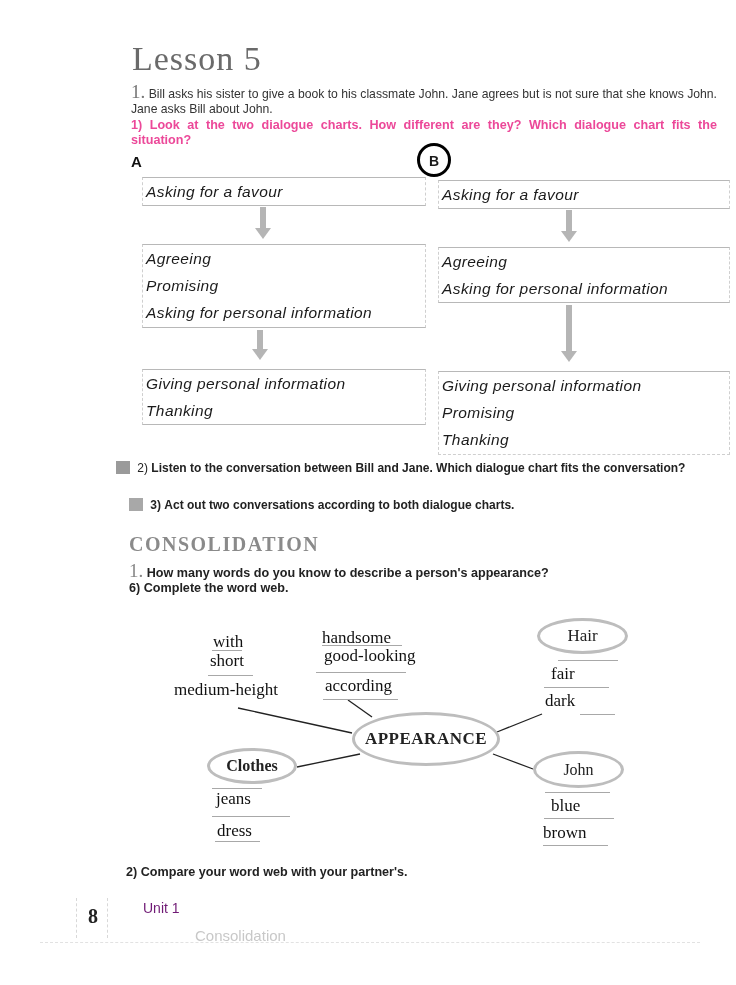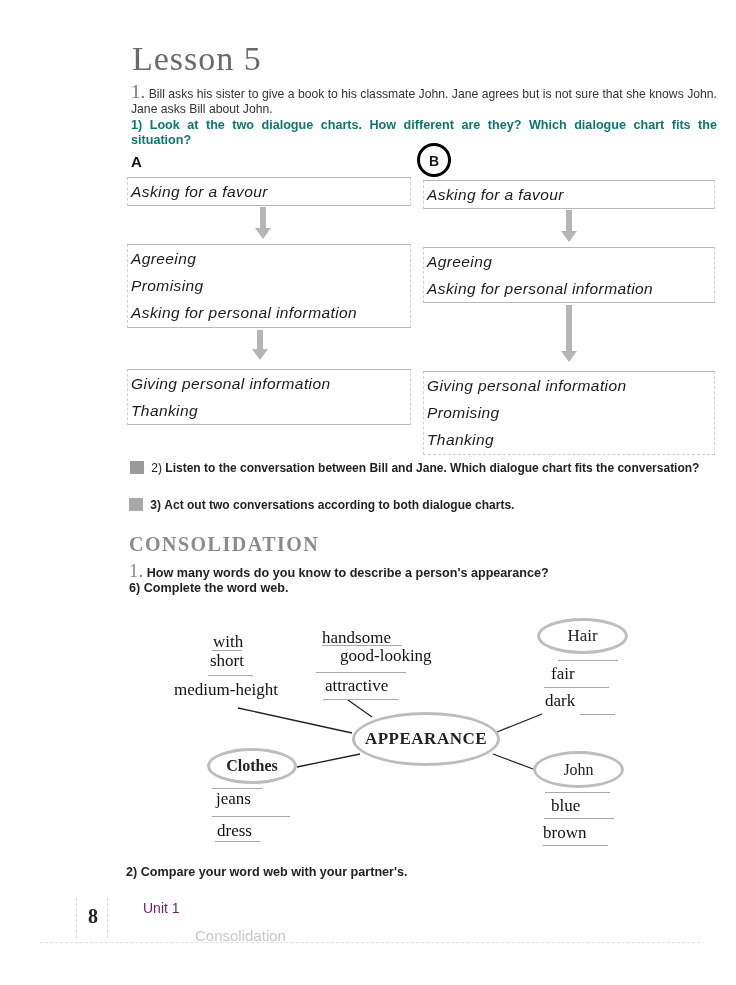--- a/index.html
+++ b/index.html
@@ -12,31 +12,32 @@
     left: 132px; top: 40px; font-family: "Liberation Serif", serif; font-size: 34px;
     color: #6a6a6a; letter-spacing: 1px;
   }
   .intro {
     left: 131px; top: 84px; width: 586px; font-size: 12.2px; line-height: 15px; color: #333;
     text-align: justify;
   }
   .intro .num { font-family: "Liberation Serif", serif; font-size: 19px; color: #777; }
   .q1 {
     left: 131px; top: 118px; width: 586px; font-size: 12.6px; font-weight: bold; line-height: 15px;
-    text-align: justify; color: #0f766e;
+    text-align: justify; color: #ec4899;
   }
   .col-label { font-weight: bold; font-size: 15px; color: #111; }
   .circleB {
     left: 417px; top: 143px; width: 34px; height: 34px; border: 3px solid #000; border-radius: 50%;
     box-sizing: border-box; text-align: center; line-height: 30px; font-weight: bold; font-size: 14px;
   }
   .box {
     position: absolute; border-top: 1px solid #b8b8b8; border-bottom: 1px solid #b8b8b8;
     border-left: 1px dashed #cfcfcf; border-right: 1px dashed #cfcfcf; box-sizing: border-box;
     padding: 0 0 0 0;
+    margin-left: 15px;
   }
   .box .line {
     font-style: italic; font-size: 15.5px; color: #1b1b1b; height: 27px; line-height: 27px;
     padding-left: 3px; white-space: nowrap; letter-spacing: 0.4px;
   }
   .arrow { position: absolute; width: 6px; background: #b5b5b5; }
   .arrow::after {
     content: ""; position: absolute; left: -5px; bottom: -10px; border-left: 8px solid transparent;
     border-right: 8px solid transparent; border-top: 11px solid #b5b5b5;
   }
@@ -103,21 +104,21 @@
   <div class="line">Agreeing</div>
   <div class="line">Asking for personal information</div>
 </div>
 <div class="arrow" style="left:566px; top:305px; height:47px;"></div>
 <div class="box" style="left:423px; top:371px; width:292px; height:84px; border-bottom:1px dashed #cfcfcf;">
   <div class="line">Giving personal information</div>
   <div class="line">Promising</div>
   <div class="line">Thanking</div>
 </div>
 
-<div class="abs task" style="left:130px; top:461px; width:586px; text-align:justify;">
+<div class="abs task" style="left:116px; top:461px; width:586px; text-align:justify;">
   <span class="task-icon"></span>
   <span>2)</span>
   <b>Listen to the conversation between Bill and Jane. Which dialogue chart fits the conversation?</b>
 </div>
 <div class="abs task" style="left:129px; top:498px; width:586px;">
   <span class="task-icon" style="background:#a8a8a8;"></span>
   <b>3)</b>
   <b>Act out two conversations according to both dialogue charts.</b>
 </div>
 
@@ -137,23 +138,23 @@
 </svg>
 
 <div class="web-word" style="left:213px; top:632px;">with</div>
 <div class="uline" style="left:212px; top:650px; width:30px;"></div>
 <div class="web-word" style="left:210px; top:651px;">short</div>
 <div class="uline" style="left:208px; top:675px; width:45px;"></div>
 <div class="web-word" style="left:174px; top:680px;">medium-height</div>
 
 <div class="web-word" style="left:322px; top:628px;">handsome</div>
 <div class="uline" style="left:322px; top:645px; width:80px;"></div>
-<div class="web-word" style="left:324px; top:646px;margin-left:16px;">good-looking</div>
+<div class="web-word" style="left:324px; top:646px;">good-looking</div>
 <div class="uline" style="left:316px; top:672px; width:90px;"></div>
-<div class="web-word" style="left:325px; top:676px;">attractive</div>
+<div class="web-word" style="left:325px; top:676px;">according</div>
 <div class="uline" style="left:323px; top:699px; width:75px;"></div>
 
 <div class="oval" style="left:352px; top:712px; width:148px; height:54px; line-height:48px; font-size:17px; letter-spacing:0.5px;">APPEARANCE</div>
 
 <div class="oval" style="left:537px; top:618px; width:91px; height:36px; line-height:30px; font-size:17px; font-weight:normal;">Hair</div>
 <div class="uline" style="left:558px; top:660px; width:60px;"></div>
 <div class="web-word" style="left:551px; top:664px;">fair</div>
 <div class="uline" style="left:544px; top:687px; width:65px;"></div>
 <div class="web-word" style="left:545px; top:691px;">dark</div>
 <div class="uline" style="left:580px; top:714px; width:35px;"></div>

